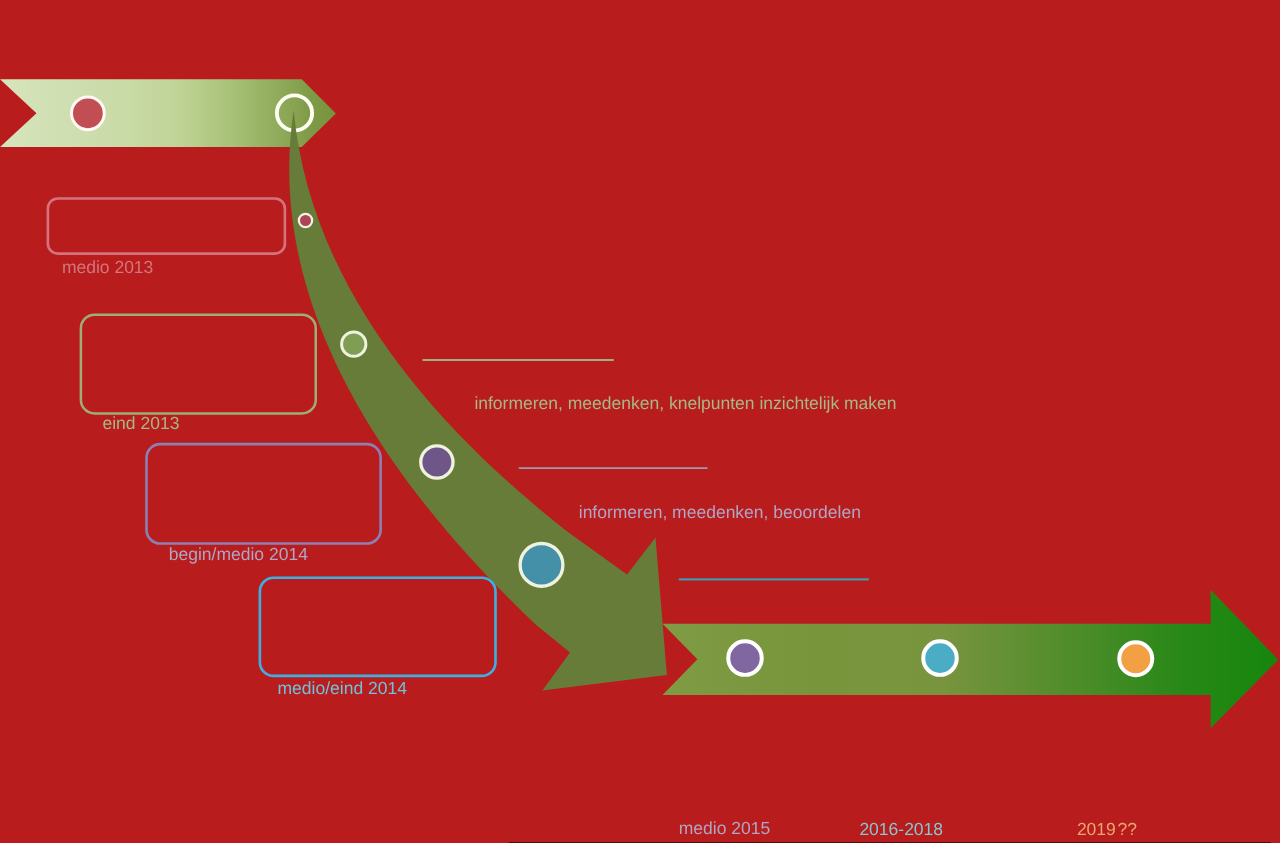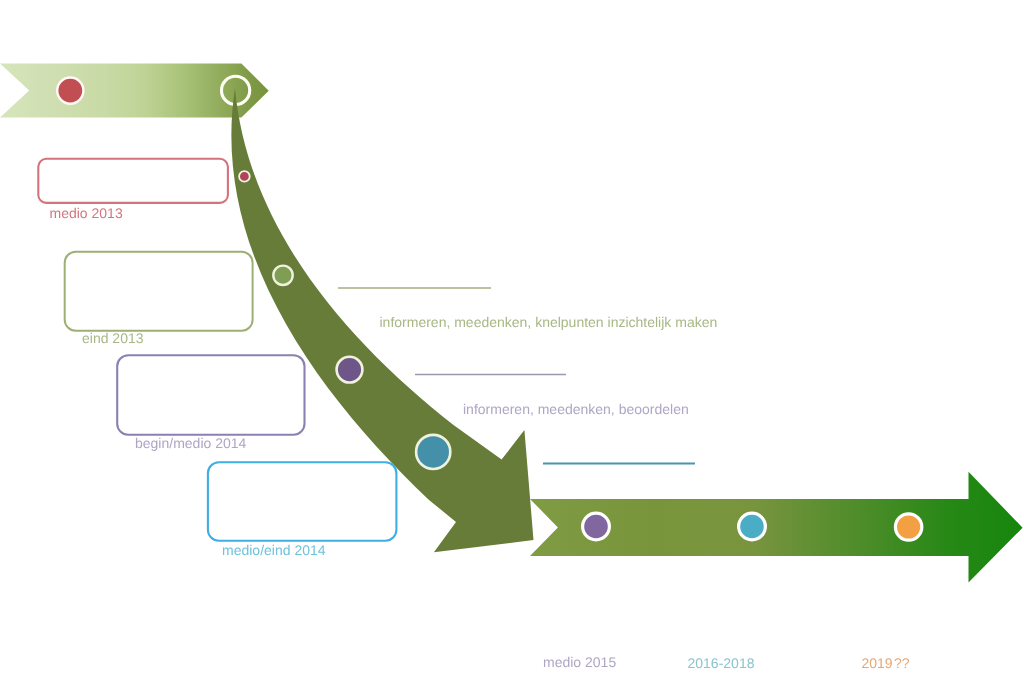--- a/index.html
+++ b/index.html
@@ -1,18 +1,18 @@
 <!DOCTYPE html>
 <html><head>
 <meta charset="utf-8">
 <title>Projectplanning tijdlijn</title>
 <style>
   html,body{margin:0;padding:0;background:#000;}
   body{width:1024px;height:674px;overflow:hidden;}
-  .stage{position:relative;width:1024px;height:674px;background:#ffffff;overflow:hidden;}
+  .stage{position:relative;width:1024px;height:674px;background:#b91c1c;overflow:hidden;}
   svg.canvas{position:absolute;left:0;top:0;display:block;}
   text{font-family:"Liberation Sans",sans-serif;-webkit-font-smoothing:antialiased;text-rendering:geometricPrecision;}
 </style>
 </head>
 <body>
 
 <div class="stage">
   <svg class="canvas" width="1024" height="674" viewBox="0 0 1024 674">
     <defs>
       <linearGradient id="bannerGrad" x1="0" y1="0" x2="269" y2="0" gradientUnits="userSpaceOnUse">

